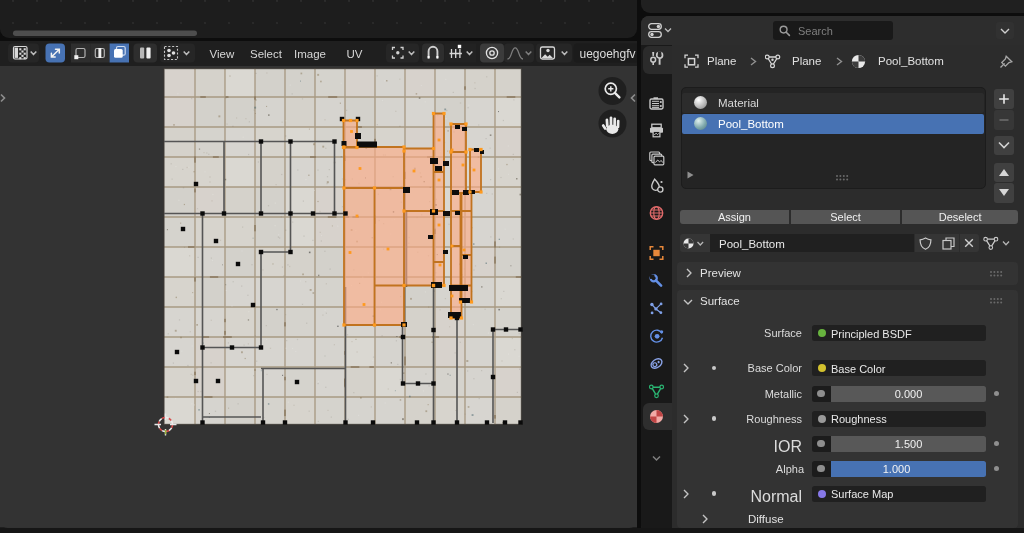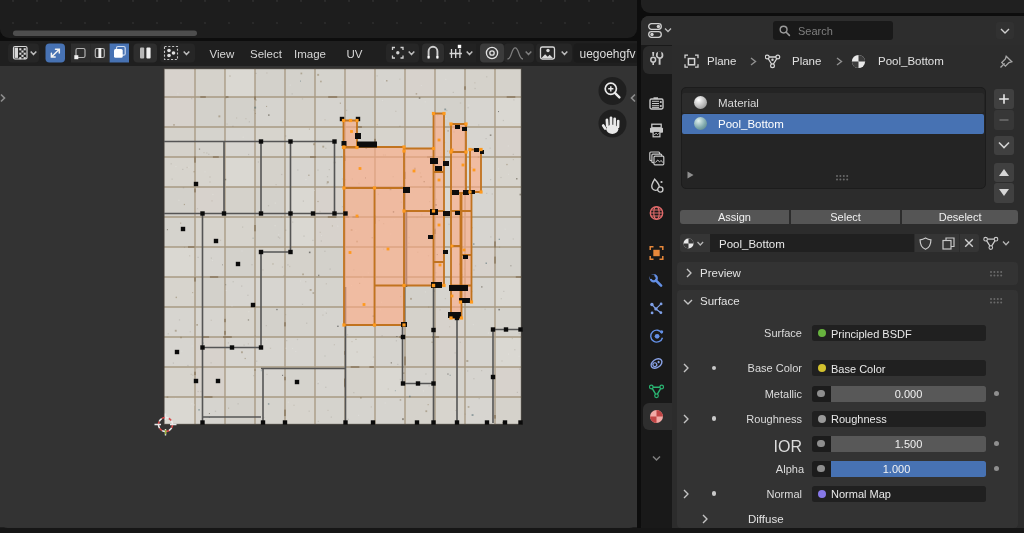--- a/index.html
+++ b/index.html
@@ -1170,21 +1170,21 @@
     <div class="ab" style="right:220px;top:446.5px;font-size:11px;color:#dcdcdc;white-space:nowrap">Alpha</div>
     <div class="ab" style="left:171px;top:444.5px;width:18.5px;height:16px;background:#1c1c1c;border-radius:2.5px 0 0 2.5px;"></div>
     <div class="ab" style="left:176.4px;top:448.5px;width:7.5px;height:7.5px;border-radius:50%;background:#8e8e8e"></div>
     <div class="ab" style="left:190px;top:444.5px;width:155px;height:16px;background:#4772b3;border-radius:0 2.5px 2.5px 0;"></div>
     <div class="ab" style="left:190px;top:447.0px;width:131px;font-size:11px;color:#f2f2f2;text-align:center">1.000</div>
     <div class="ab" style="left:353px;top:450.0px;width:5px;height:5px;border-radius:50%;background:#8f8f8f"></div>
     <svg class="ab" style="left:40px;top:472.5px" width="10" height="10">
       <path d="M3,1 L7,5 L3,9" stroke="#c4c4c4" stroke-width="1.4" fill="none" stroke-linejoin="round"></path>
     </svg>
     <div class="ab" style="left:70.6px;top:475.3px;width:4.4px;height:4.4px;border-radius:50%;background:#c9c9c9"></div>
-    <div class="ab" style="right:222px;top:471.5px;font-size:11px;color:#dcdcdc;white-space:nowrap">Normal</div>
+    <div class="ab" style="right:222px;top:471.5px;font-size:16px;color:#dcdcdc;white-space:nowrap">Normal</div>
     <div class="ab" style="left:171px;top:469.5px;width:174px;height:16px;background:#202020;border-radius:2.5px;"></div>
     <div class="ab" style="left:177px;top:473.5px;width:8px;height:8px;border-radius:50%;background:#8678e8"></div>
-    <div class="ab" style="left:190px;top:472.0px;font-size:11px;color:#e8e8e8;white-space:nowrap;">Normal Map</div>
+    <div class="ab" style="left:190px;top:472.0px;font-size:11px;color:#e8e8e8;white-space:nowrap;">Surface Map</div>
     <svg class="ab" style="left:59px;top:497.5px" width="10" height="10">
       <path d="M3,1 L7,5 L3,9" stroke="#c4c4c4" stroke-width="1.4" fill="none" stroke-linejoin="round"></path>
     </svg>
     <div class="ab" style="left:79px;top:496.5px;font-size:11.5px;color:#e2e2e2;white-space:nowrap;margin-left:28px;">Diffuse</div>
   </div>
 <div class="ab" style="left:0;top:527.5px;width:1024px;height:5.5px;background:#161616"></div>
 </body></html>

